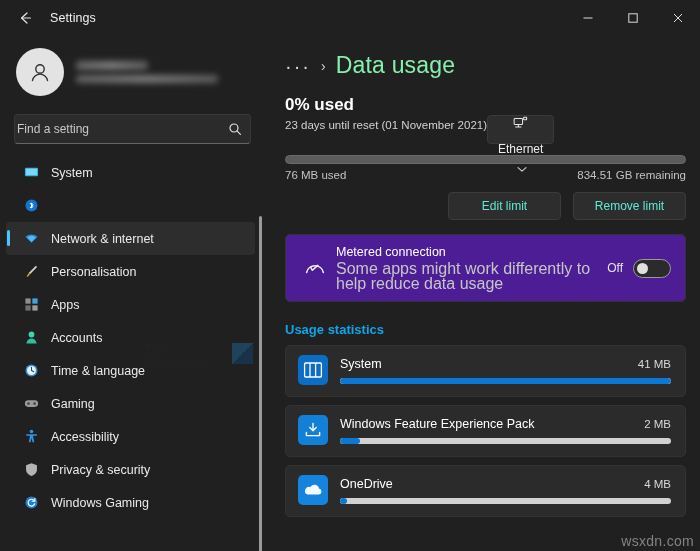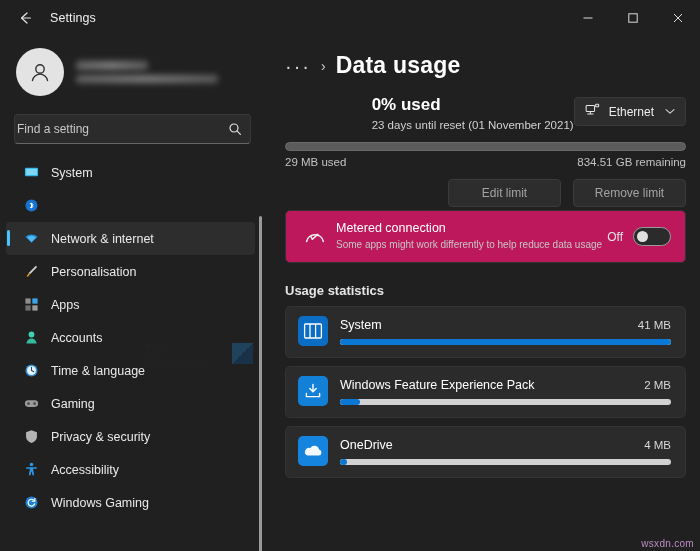--- a/index.html
+++ b/index.html
@@ -89,70 +89,70 @@
     width: 3px; height: 360px; border-radius: 2px; background: #9a9a9a;
   }
 
   
   .main {
     flex: 1; padding: 16px 14px 0 20px; overflow: hidden; position: relative;
   }
   .breadcrumb { display: flex; align-items: center; gap: 10px; margin-bottom: 16px; }
   .bc-dots { font-size: 20px; color: #d6d6d6; letter-spacing: 2px; line-height: 14px; }
   .bc-sep { font-size: 14px; color: #cfcfcf; }
-  .page-title { font-size: 23px; font-weight: bold; color: #ffffff; letter-spacing: .2px; }
-
-  .usage-head { display: flex; align-items: flex-start; justify-content: flex-end; }
+  .page-title { font-size: 23px; font-weight: normal; color: #86efac; letter-spacing: .2px; }
+
+  .usage-head { display: flex; align-items: flex-start; justify-content: flex-start; }
   .pct { font-size: 17px; font-weight: bold; color: #ffffff; }
   .reset { font-size: 11.5px; color: #d2d2d2; margin-top: 4px; }
 
   .adapter {
     background: #2d2d2d; border: 1px solid #393939; border-radius: 4px;
     height: 29px; display: flex; align-items: center; gap: 9px; padding: 0 10px;
-    font-size: 12px; color: #ededed; margin-top: 2px;
+    font-size: 12px; color: #ededed; margin-top: 20px; flex-direction: column;
   }
   .chev { color: #cfcfcf; font-size: 9px; margin-left: 2px; }
 
   .mainbar {
     margin-top: 11px; height: 9px; border-radius: 5px;
     background: #5b5b5b; border: 1px solid #6a6a6a; width: 100%;
   }
   .bar-labels {
     display: flex; justify-content: space-between; margin-top: 5px;
     font-size: 11.5px; color: #c3c3c3;
   }
 
   .limit-row { display: flex; justify-content: flex-end; gap: 12px; margin-top: 11px; }
   .btn {
     background: #2d2d2d; border: 1px solid #3b3b3b; border-radius: 4px;
     height: 28px; min-width: 113px; padding: 4px 14px;
-    font-size: 12px; color: #a3a3a3; font-family: "Liberation Sans", sans-serif;
+    font-size: 12px; color: #5eead4; font-family: "Liberation Sans", sans-serif;
     display: flex; align-items: center; justify-content: center;
   }
 
   .card {
-    background: #be185d; border: 1px solid #333; border-radius: 5px;
-    margin-top: 3px; padding: 10px 14px; display: flex; align-items: center;
+    background: #4c1d95; border: 1px solid #333; border-radius: 5px;
+    margin-top: 14px; padding: 10px 14px; display: flex; align-items: center;
   }
   .card-ico { width: 30px; flex: 0 0 30px; display:flex; align-items:center; justify-content:center; color:#ffffff; }
   .card-text { flex: 1; padding-left: 6px; }
   .card-title { font-size: 12.5px; color: #ffffff; }
-  .card-desc { font-size: 10px; color: #c6c6c6; line-height: 15px; margin-top: 2px; max-width: 290px; }
+  .card-desc { font-size: 16px; color: #c6c6c6; line-height: 15px; margin-top: 2px; max-width: 290px; }
   .toggle-wrap { display: flex; align-items: center; gap: 10px; }
   .toggle-label { font-size: 12px; color: #e4e4e4; }
   .toggle {
     width: 38px; height: 19px; border-radius: 10px;
     border: 1px solid #9a9a9a; background: #2b2b2b; position: relative;
   }
   .toggle .knob {
     position: absolute; left: 3px; top: 3px; width: 11px; height: 11px;
     border-radius: 50%; background: #e0e0e0;
   }
 
-  .section-title { font-size: 13px; font-weight: bold; color: #e5e5e5; margin-top: 20px; }
+  .section-title { font-size: 13px; font-weight: bold; color: #0ea5e9; margin-top: 20px; }
 
   .stat-row {
     background: #2b2b2b; border: 1px solid #333; border-radius: 5px;
     margin-top: 8px; padding: 9px 14px 11px 12px; display: flex; align-items: center; gap: 12px;
   }
   .app-ico { width: 30px; height: 30px; border-radius: 5px; flex: 0 0 30px; display:flex; align-items:center; justify-content:center; }
   .stat-main { flex: 1; }
   .stat-top { display: flex; justify-content: space-between; align-items: baseline; }
   .stat-name { font-size: 12.5px; color: #ffffff; }
   .stat-size { font-size: 11.5px; color: #d8d8d8; text-align: center; }
@@ -167,21 +167,21 @@
   .wm-twc .t1 { font-size: 15px; color: #2a2a2a; font-family: "Liberation Serif", serif; letter-spacing: .5px; }
   .wm-twc .t2 { font-size: 11px; color: #2a2a2a; font-family: "Liberation Serif", serif; margin-top: -2px; letter-spacing: .3px; }
   .wm-twc .logo {
     position: absolute; right: 2px; top: 2px; width: 21px; height: 21px;
     background: linear-gradient(135deg,#1b9bec 0 50%, #0c5fa8 50% 100%);
     clip-path: polygon(0 0, 100% 0, 100% 100%, 0 100%);
     opacity: .95;
   }
   .wm-wsx {
     position: absolute; right: 6px; bottom: 2px;
-    font-size: 10px; color: #f0abfc; opacity: .75; letter-spacing: .3px;
+    font-size: 14px; color: #a3a3a3; opacity: .75; letter-spacing: .3px;
     pointer-events: none; user-select: none;
   }
 </style>
 </head>
 <body>
 
 <div class="window">
 
   <div class="titlebar">
     <div class="back-btn">
@@ -327,35 +327,35 @@
                 <rect x="1" y="4.6" width="14" height="7" rx="3.5" fill="#9a9a9a"></rect>
                 <circle cx="4.8" cy="8.1" r="1.5" fill="#4a4a4a"></circle>
                 <circle cx="11.3" cy="8.1" r="1.5" fill="#4a4a4a"></circle>
               </svg>
           </span>
           <span>Gaming</span>
         </div>
 
         <div class="navitem">
           <span class="navicon">
-            <svg width="15" height="15" viewBox="0 0 16 16">
-                <path d="M8 1.3 L13.8 3.4 V8 c0 3.6-2.6 5.6-5.8 6.8C4.8 13.6 2.2 11.6 2.2 8 V3.4 Z" fill="#b4b4b4"></path>
-              </svg>
-          </span>
-          <span>Privacy &amp; security</span>
-        </div>
-
-        <div class="navitem">
-          <span class="navicon">
             <svg width="15" height="15" viewBox="0 0 16 16" fill="#2e96e6">
                 <circle cx="8" cy="2.7" r="1.9"></circle>
                 <path d="M2.4 5.6 h11.2 v1.6 h-4 l1.3 6.8 h-1.8 L8 9.6 l-1.1 4.4 H5.1 l1.3-6.8 h-4 Z"></path>
               </svg>
           </span>
           <span>Accessibility</span>
+        </div>
+
+        <div class="navitem">
+          <span class="navicon">
+            <svg width="15" height="15" viewBox="0 0 16 16">
+                <path d="M8 1.3 L13.8 3.4 V8 c0 3.6-2.6 5.6-5.8 6.8C4.8 13.6 2.2 11.6 2.2 8 V3.4 Z" fill="#b4b4b4"></path>
+              </svg>
+          </span>
+          <span>Privacy &amp; security</span>
         </div>
 
         <div class="navitem">
           <span class="navicon">
             <svg width="15" height="15" viewBox="0 0 16 16">
                 <circle cx="8" cy="8" r="6.4" fill="#1e7fd4"></circle>
                 <path d="M11 6.2 A3.6 3.6 0 1 0 11.4 9.4" stroke="#ffffff" stroke-width="1.2" fill="none" stroke-linecap="round"></path>
                 <path d="M11.6 3.6 V6.6 H8.6" stroke="#ffffff" stroke-width="1.2" fill="none" stroke-linecap="round" stroke-linejoin="round"></path>
               </svg>
           </span>
@@ -397,21 +397,21 @@
           <span class="chev">
             <svg width="10" height="7" viewBox="0 0 10 7" fill="none" stroke="#cfcfcf" stroke-width="1.1">
                 <path d="M1 1.6 L5 5.2 L9 1.6" stroke-linecap="round" stroke-linejoin="round"></path>
               </svg>
           </span>
         </div>
       </div>
 
       <div class="mainbar"></div>
       <div class="bar-labels">
-        <span>29 MB used</span>
+        <span>76 MB used</span>
         <span>834.51 GB remaining</span>
       </div>
 
       <div class="limit-row">
         <button class="btn">Edit limit</button>
         <button class="btn">Remove limit</button>
       </div>
 
       <div class="card">
         <span class="card-ico">

